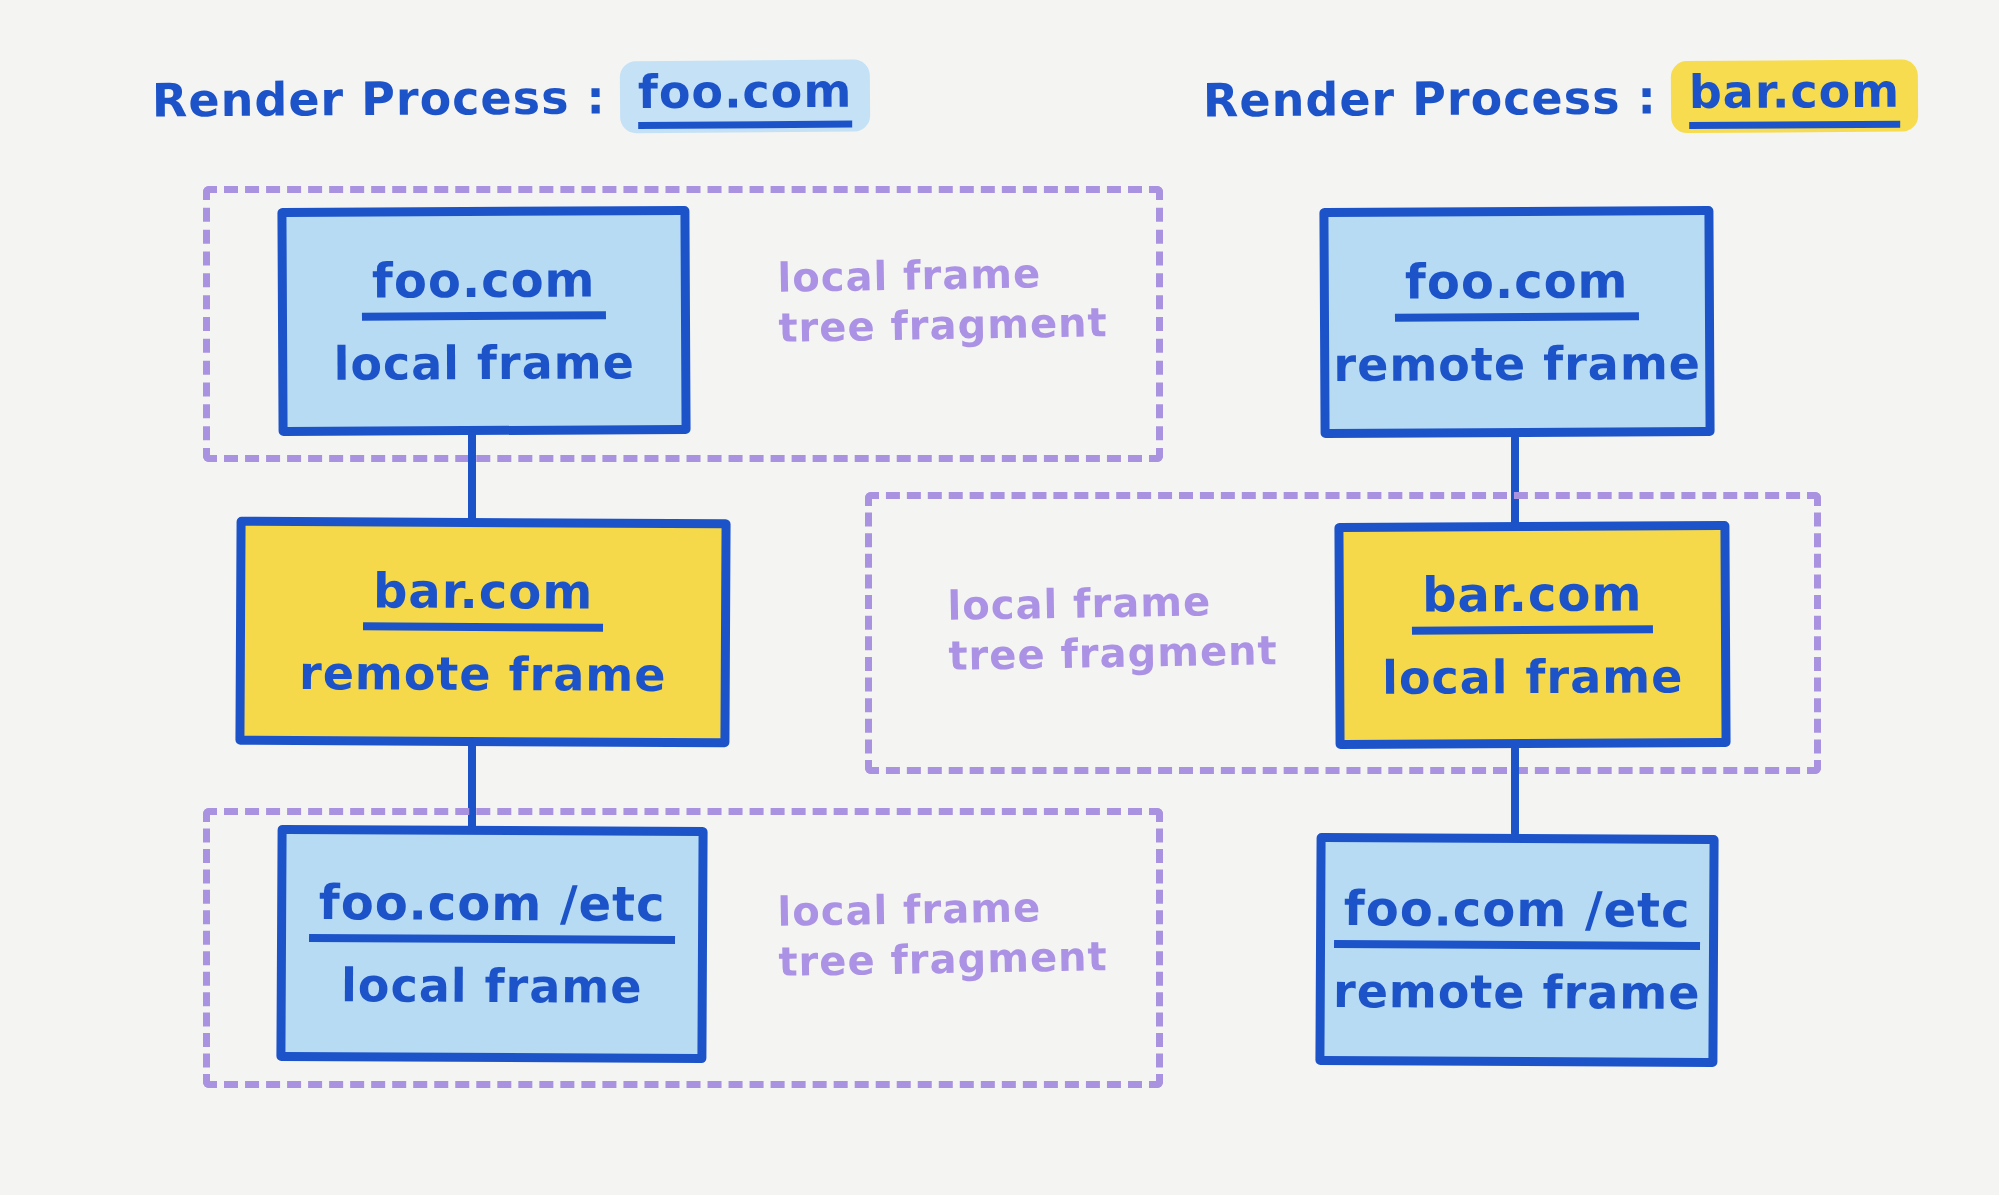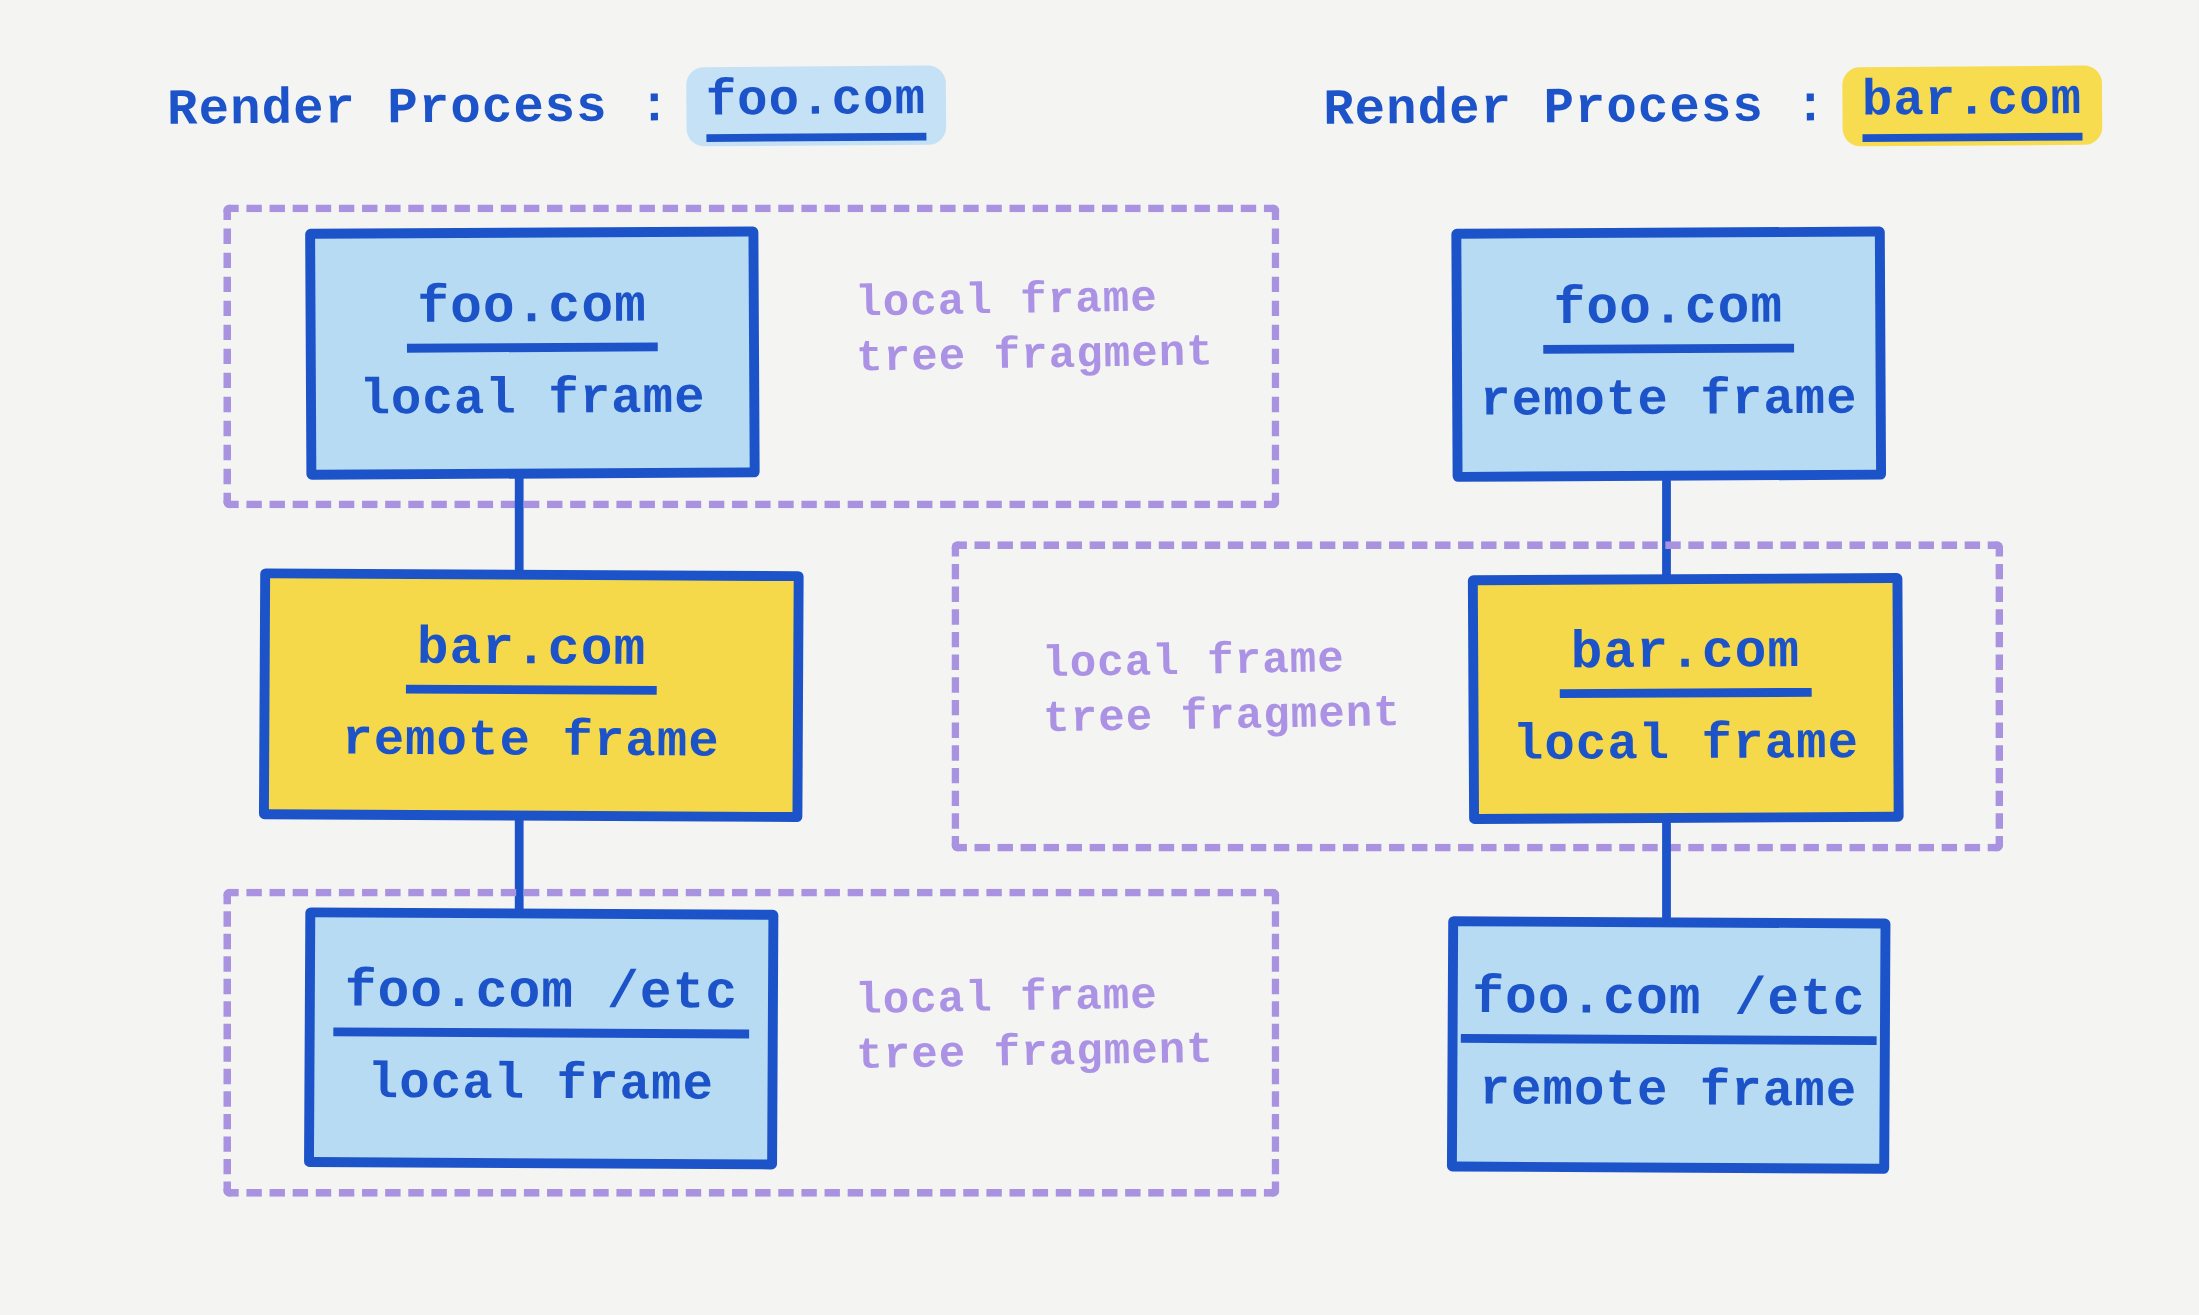--- a/index.html
+++ b/index.html
@@ -9,21 +9,20 @@
     font-family: "DejaVu Sans", sans-serif;
   }
   .canvas {
     position: relative;
     width: 1999px;
     height: 1195px;
     background: #f4f4f2;
     overflow: hidden;
     font-weight: bold;
     color: #1d53c9;
-    font-family: Liberation Mono, monospace;
   }
 
   
   .process-title {
     position: absolute;
     display: flex;
     align-items: center;
     gap: 14px;
     font-size: 46px;
     letter-spacing: 1px;

